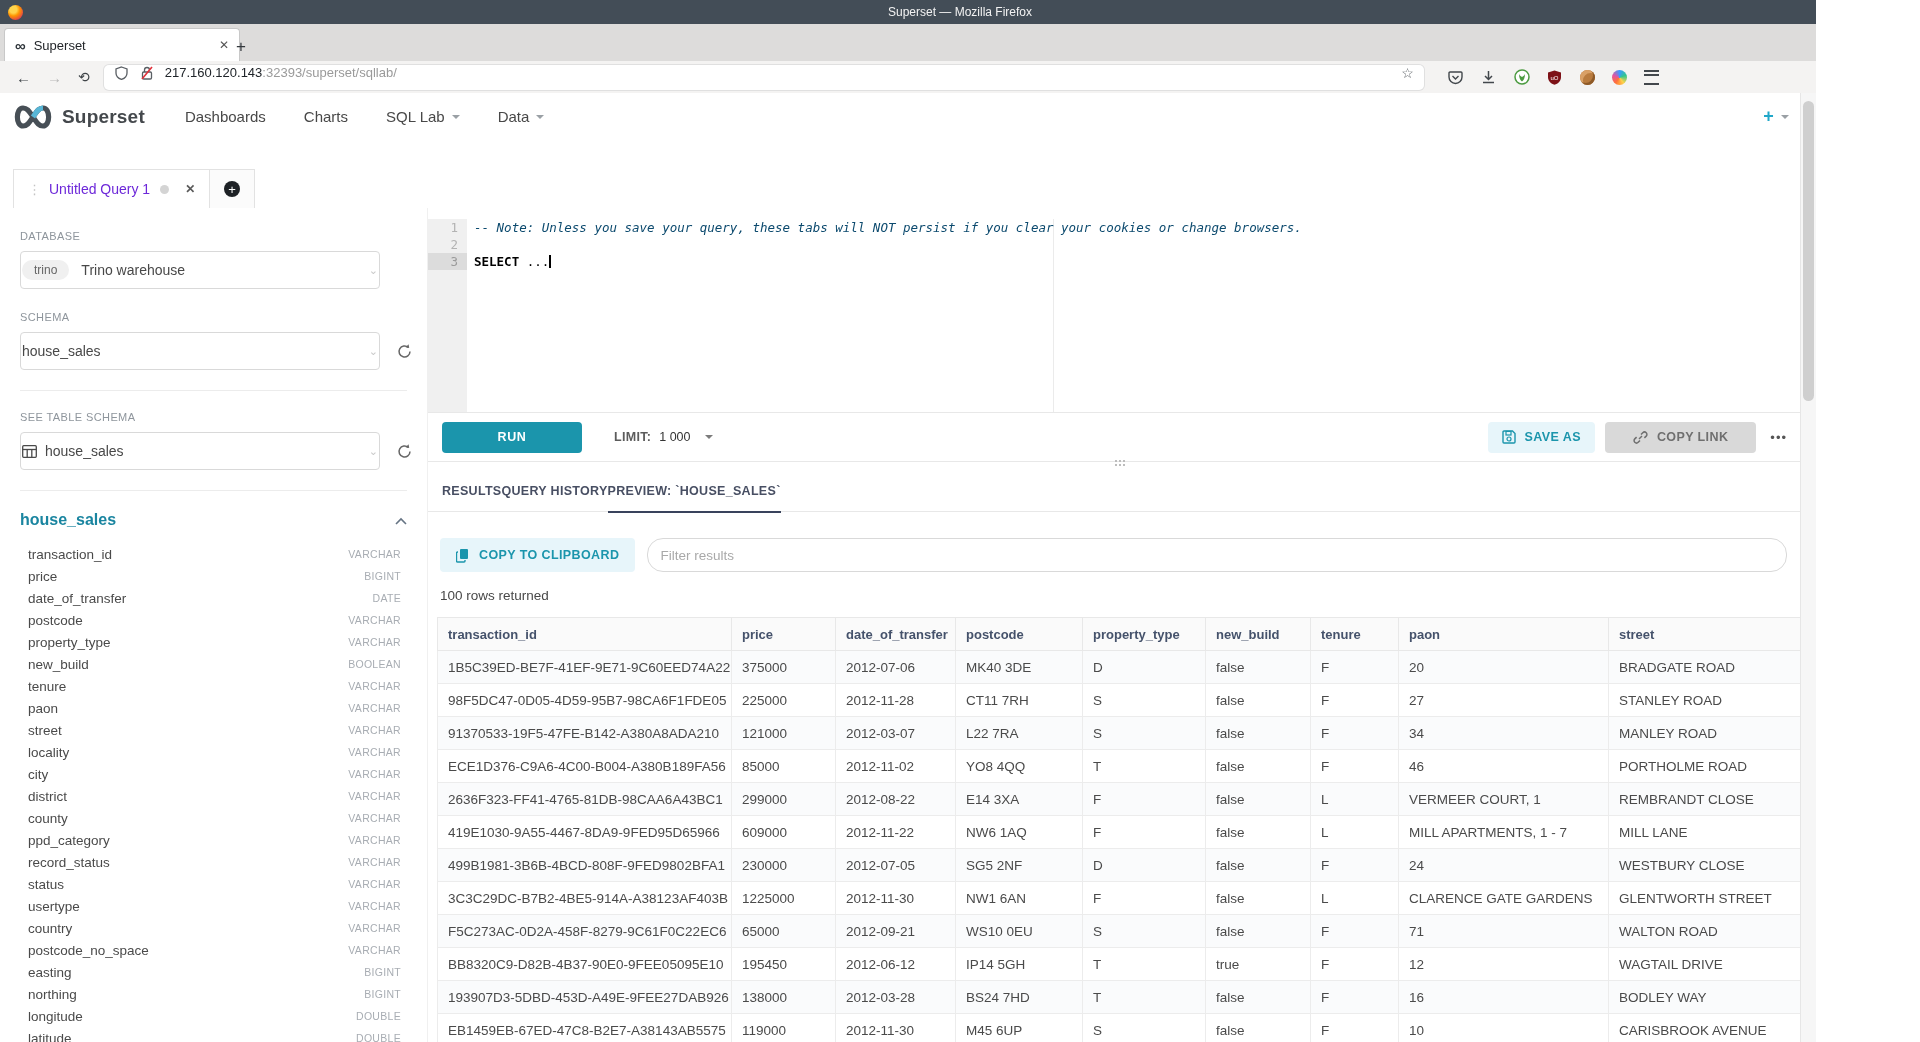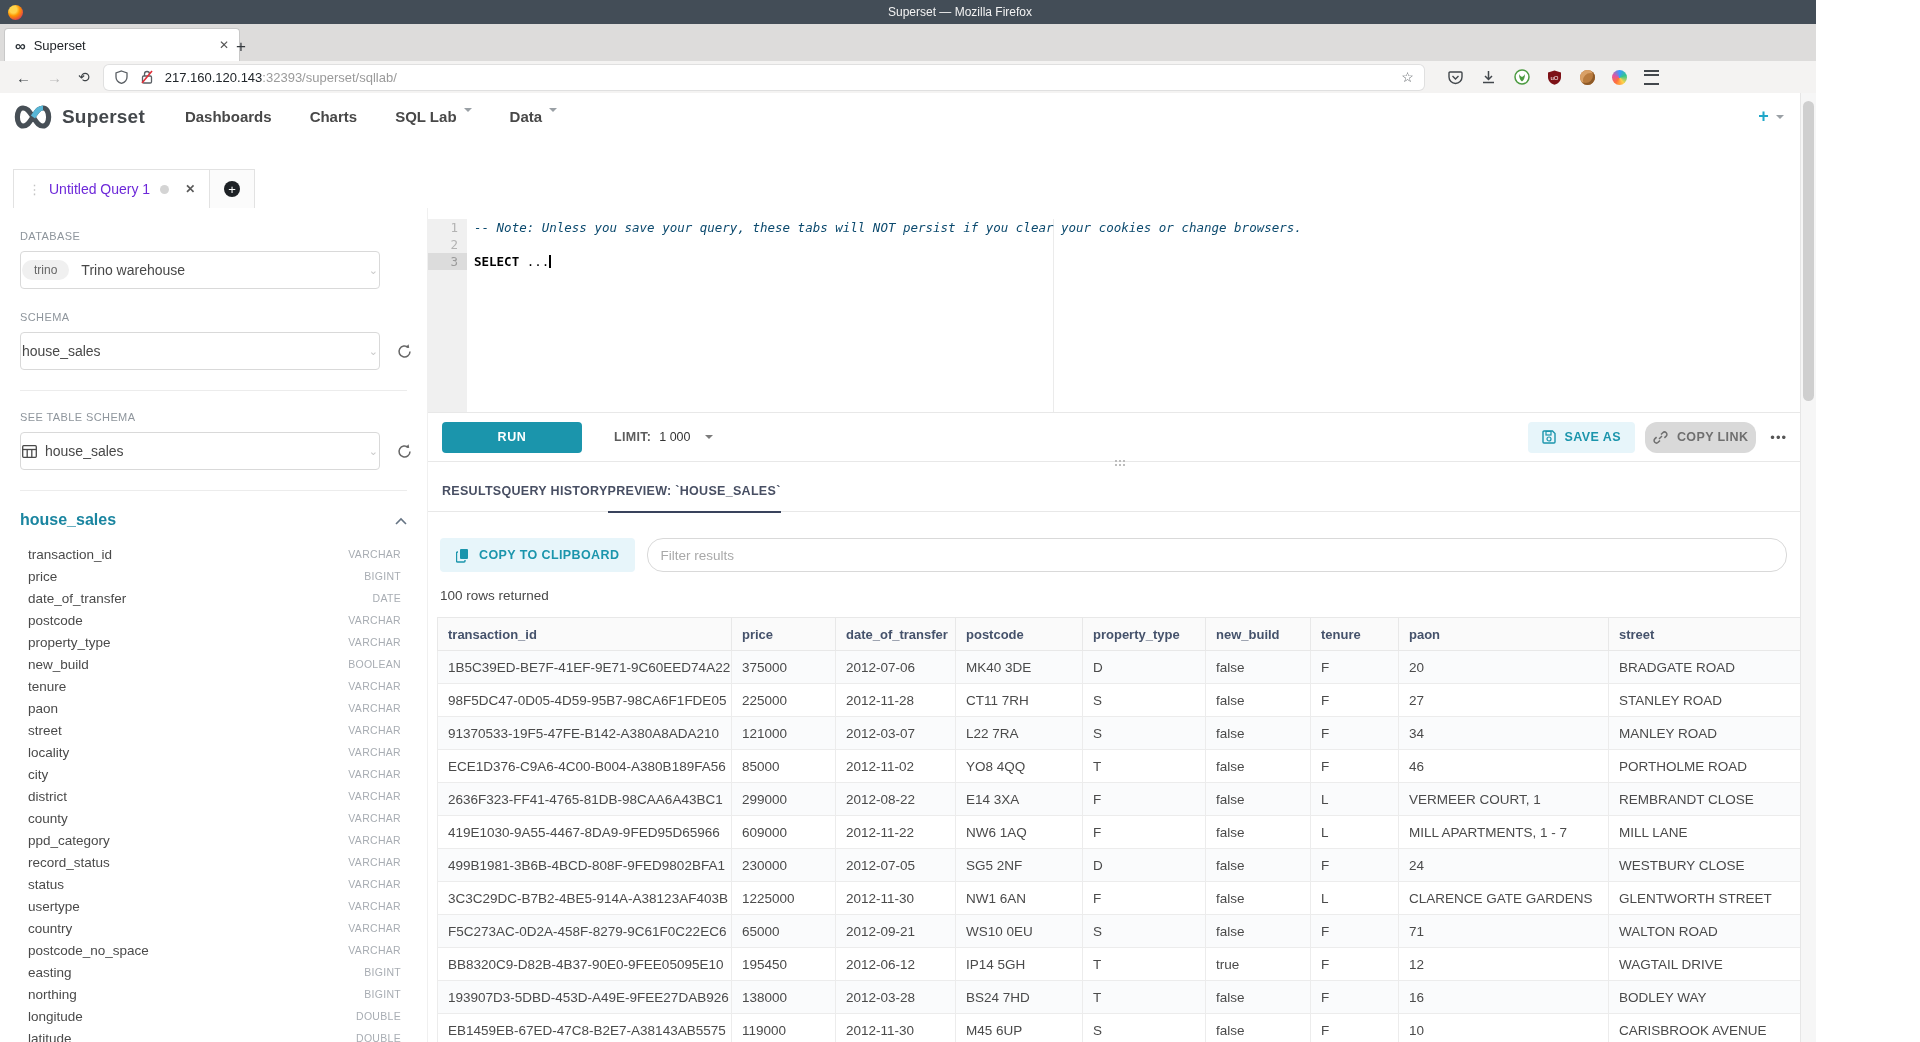--- a/index.html
+++ b/index.html
@@ -24,41 +24,41 @@
   .browser-tab .inf{font-weight:bold;font-size:15px;color:#2d3339;margin-right:8px;}
   .browser-tab .tab-close{margin-left:auto;color:#555;font-size:12px;}
   .newtab-btn{position:absolute;left:236px;bottom:6px;font-size:17px;color:#33383d;line-height:1;}
 
   .urlrow{position:absolute;left:0;top:61px;width:1920px;height:32px;background:#f4f3f2;
     border-bottom:1px solid #d2d2d2;display:flex;align-items:center;}
   .nav-arrow{font-size:15px;margin-left:16px;color:#3e4347;}
   .nav-arrow.disabled{color:#b9b9b9;}
   .reload{font-size:14px;margin-left:16px;color:#3e4347;}
   .urlfield{margin-left:14px;width:1300px;height:25px;background:#fff;border-radius:5px;
-    box-shadow:0 0 0 1px #e0e0e0;display:flex;align-items:center;padding:0 10px;font-size:13px;}
+    box-shadow:0 0 0 1px #e0e0e0;display:flex;align-items:flex-start;padding:0 10px;font-size:13px;}
   .urlfield .host{color:#20252a;}
   .urlfield .rest{color:#9a9a9a;}
   .url-star{margin-left:auto;color:#5a5f64;font-size:14px;}
   .ext-icons{display:flex;align-items:center;gap:17px;margin-left:24px;}
   .sq{width:16px;height:16px;display:inline-flex;align-items:center;justify-content:center;}
   .cookie-ic{width:15px;height:15px;border-radius:50%;background:#b97b3e;
     box-shadow:inset -2px -2px 0 #8e5a28, inset 3px 3px 0 #d9a066;}
   .container-ic{width:15px;height:15px;border-radius:50%;
     background:conic-gradient(#3b9aff,#30c78d,#ffd24a,#ff7139,#e255a1,#3b9aff);}
   .hamburger{width:15px;height:11px;border-top:2px solid #42474c;border-bottom:2px solid #42474c;
     position:relative;}
   .hamburger:after{content:"";position:absolute;left:0;right:0;top:2.5px;height:2px;background:#42474c;}
 
   
   .snavbar{position:absolute;left:0;top:93px;width:1920px;height:47px;background:#fff;
     border-bottom:1px solid #ececec;display:flex;align-items:center;}
   .brand{display:flex;align-items:center;gap:8px;margin-left:12px;}
   .brand-name{font-size:19px;font-weight:bold;color:#44484c;letter-spacing:.2px;}
   .snav-items{display:flex;align-items:center;gap:38px;margin-left:40px;font-size:15px;color:#484848;}
-  .snav-item{display:flex;align-items:flex-start;font-weight:bold;}
+  .snav-item{display:flex;align-items:center;}
   .caret{display:inline-block;width:0;height:0;border-left:4px solid transparent;
     border-right:4px solid transparent;border-top:4px solid #9aa0a5;margin-left:7px;}
   .snav-right{margin-left:auto;display:flex;align-items:center;gap:34px;margin-right:28px;font-size:15px;}
   .plus-btn{color:#20a7c9;font-weight:bold;font-size:18px;display:flex;align-items:center;}
 
   
   .qtabbar{position:absolute;left:0;top:140px;width:1920px;height:68px;background:#fff;
     border-bottom:1px solid #e2e2e2;}
   .qtab{position:absolute;left:13px;bottom:-1px;height:38px;background:#fff;
     border:1px solid #e2e2e2;border-bottom:1px solid #fff;display:flex;align-items:center;
@@ -110,23 +110,23 @@
   .run-btn{width:140px;height:31px;background:#1b95ac;color:#fff;border:none;border-radius:4px;
     font-weight:bold;font-size:12.5px;letter-spacing:.6px;font-family:inherit;}
   .limit{display:flex;align-items:center;margin-left:32px;font-size:12.5px;}
   .limit-label{font-weight:bold;color:#5c5c5c;letter-spacing:.3px;}
   .limit-value{margin-left:8px;color:#333;}
   .limit .caret{margin-left:14px;border-top-color:#7c7c7c;}
   .tb-right{margin-left:auto;display:flex;align-items:center;gap:10px;}
   .saveas-btn{height:31px;background:#e7f5fa;color:#1b95ac;border:none;border-radius:4px;
     font-weight:bold;font-size:12.5px;letter-spacing:.4px;display:flex;align-items:center;gap:9px;
     padding:0 14px;font-family:inherit;}
-  .copylink-btn{height:31px;background:#d9d9d9;color:#6f6f6f;border:none;border-radius:12px;
+  .copylink-btn{height:31px;background:#d9d9d9;color:#6f6f6f;border:none;border-radius:4px;
     font-weight:bold;font-size:12.5px;letter-spacing:.4px;display:flex;align-items:center;gap:9px;
-    padding:0 8px;font-family:inherit;}
+    padding:0 28px;font-family:inherit;}
   .more-btn{color:#555;font-size:13px;letter-spacing:1px;margin-left:4px;}
   .splitter-dots{position:absolute;left:50%;top:252px;width:2px;height:2px;background:#bdbdbd;
     box-shadow:4px 0 #bdbdbd,8px 0 #bdbdbd,0 4px #bdbdbd,4px 4px #bdbdbd,8px 4px #bdbdbd;}
 
   .south{position:absolute;left:0;top:255px;right:0;bottom:0;}
   .rtabs{display:flex;align-items:flex-end;height:48px;border-bottom:1px solid #e8e8e8;
     padding-left:14px;font-size:12.5px;font-weight:bold;color:#484f63;letter-spacing:.3px;}
   .rtab{padding-bottom:13px;border-bottom:2.5px solid transparent;margin-bottom:-1.5px;}
   .rtab.active{border-bottom-color:#39435c;}
 

